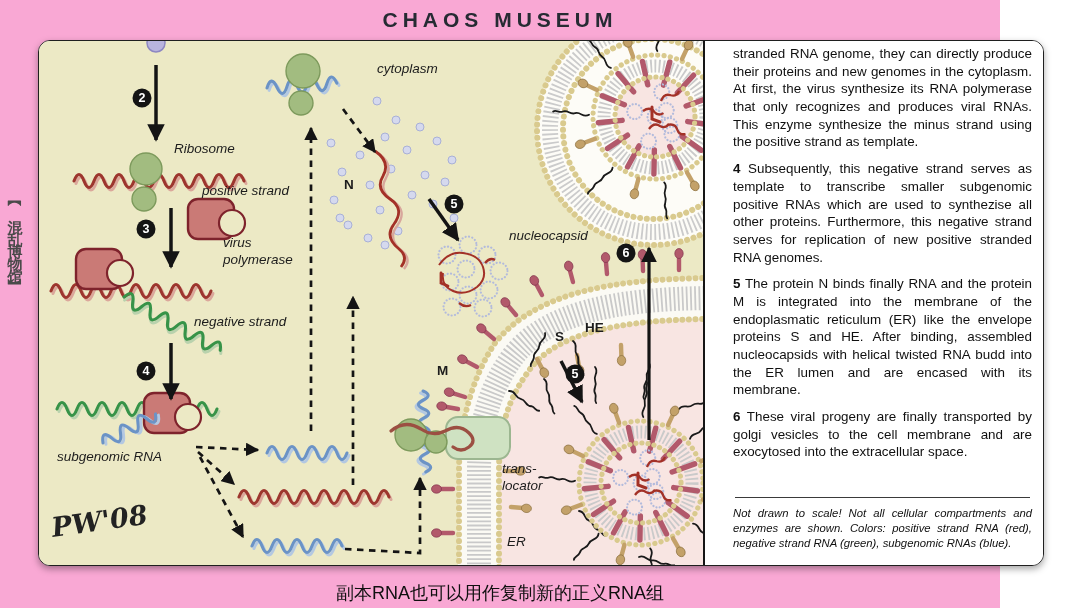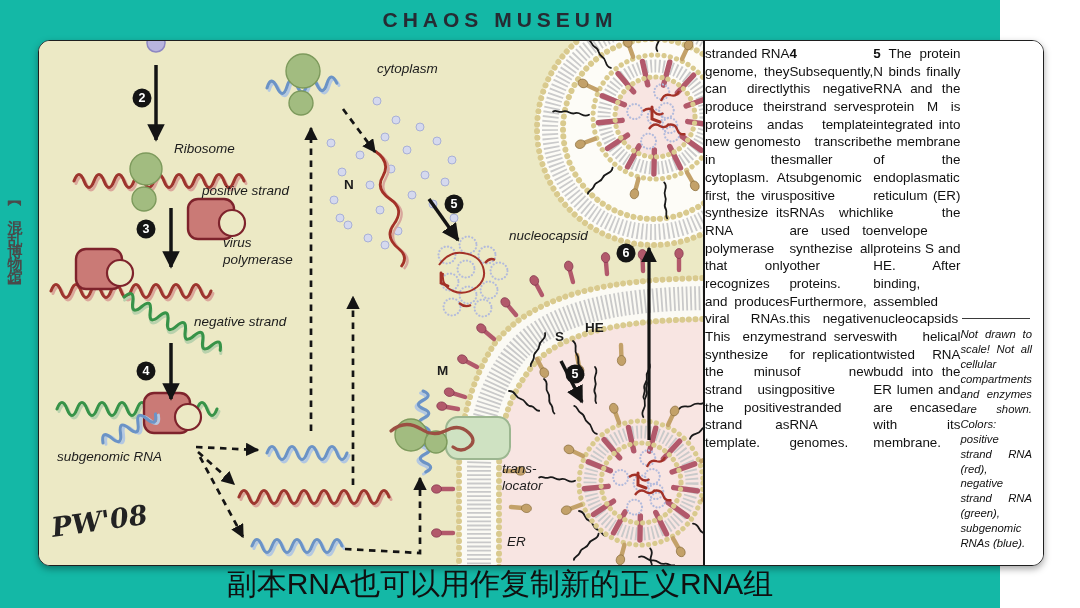--- a/index.html
+++ b/index.html
@@ -1,36 +1,36 @@
 <!DOCTYPE html>
 <html><head>
 <meta charset="utf-8">
 <style>
   html,body{margin:0;padding:0;background:#fff;width:1080px;height:608px;overflow:hidden;
     font-family:"Liberation Sans",sans-serif;}
-  .stage{position:relative;width:1000px;height:608px;background:#14b8a6;}
+  .stage{position:relative;width:1000px;height:608px;background:#f9a8d4;}
   .header{position:absolute;top:8px;left:0;width:100%;text-align:center;
     font-weight:bold;font-size:21px;letter-spacing:5px;color:#262b33;}
   .banner{position:absolute;top:196px;writing-mode:vertical-rl;text-orientation:mixed;
     letter-spacing:12px;font-size:15px;color:#4a4a4a;font-weight:bold;}
   .banner.left{left:5px}.banner.right{right:5px}
   .card{position:absolute;left:38px;top:40px;width:1004px;height:524px;border:1.8px solid #1f1f1f;
     border-radius:12px;overflow:hidden;display:flex;background:#fff;box-shadow:0 3px 7px rgba(0,0,0,.35);}
   .dia{width:664px;height:100%;background:#ece9c5;position:relative;flex:none;}
   .dia svg{display:block;width:100%;height:100%;}
-  .panel{flex:1;background:#fff;border-left:2.5px solid #151515;padding:4px 11px 8px 0;
-    display:flex;flex-direction:row;overflow:hidden;}
+  .panel{flex:1;background:#fff;border-left:2.5px solid #151515;padding:4px 11px 8px 28px;
+    display:flex;flex-direction:column;overflow:hidden;}
   .panel p{margin:0 0 9px 0;text-align:justify;font-size:13.4px;line-height:1.32;color:#101010;}
   .panel b{font-weight:bold;}
   .notes{margin-top:auto;}
   .rule{border-top:1.5px solid #3a3a3a;margin:4px 2px 8px 2px;}
   .note{font-style:italic;font-size:11.3px !important;line-height:1.32 !important;
     text-align:left;color:#1c1c1c;margin:0 0 6px 0 !important;}
   .subtitle{position:absolute;bottom:3px;left:0;width:100%;text-align:center;
-    font-size:30px;font-weight:500;color:#101010;}
+    font-size:18px;font-weight:500;color:#101010;}
   .dlabel{font:italic 13.5px "Liberation Sans",sans-serif;fill:#1c1c1c;}
   .dbold{font-style:normal;font-weight:bold;}
   .badge-t{font:bold 12.5px "Liberation Sans",sans-serif;fill:#fff;text-anchor:middle;}
   .sig{font:italic bold 27px "DejaVu Serif",serif;fill:#222;}
 </style>
 </head>
 <body>
 
 <div class="stage">
   <div class="header">CHAOS MUSEUM</div>
@@ -513,20 +513,21 @@
         </g>
 
         <circle cx="117" cy="2" r="9" fill="#b9b4de" stroke="#8d87c2" stroke-width="1.5"></circle>
       </svg>
     </div>
 
     <div class="panel">
       <p>stranded RNA genome, they can directly produce their proteins and new genomes in the cytoplasm. At first, the virus synthesize its RNA polymerase that only recognizes and produces viral RNAs. This enzyme synthesize the minus strand using the positive strand as template.</p>
       <p><b>4</b> <span>Subsequently, this negative strand serves as template to transcribe smaller subgenomic positive RNAs which are used to synthezise all other proteins. Furthermore, this negative strand serves for replication of new positive stranded RNA genomes.</span></p>
       <p><b>5</b> <span>The protein N binds finally RNA and the protein M is integrated into the membrane of the endoplasmatic reticulum (ER) like the envelope proteins S and HE. After binding, assembled nucleocapsids with helical twisted RNA budd into the ER lumen and are encased with its membrane.</span></p>
+      <p><b>6</b> <span>These viral progeny are finally transported by golgi vesicles to the cell membrane and are exocytosed into the extracellular space.</span></p>
       <div class="notes">
         <div class="rule"></div>
         <p class="note">Not drawn to scale! Not all cellular compartments and enzymes are shown. Colors: positive strand RNA (red), negative strand RNA (green), subgenomic RNAs (blue).</p>
       </div>
     </div>
   </div>
 
   <div class="subtitle">副本RNA也可以用作复制新的正义RNA组</div>
 </div>
 

